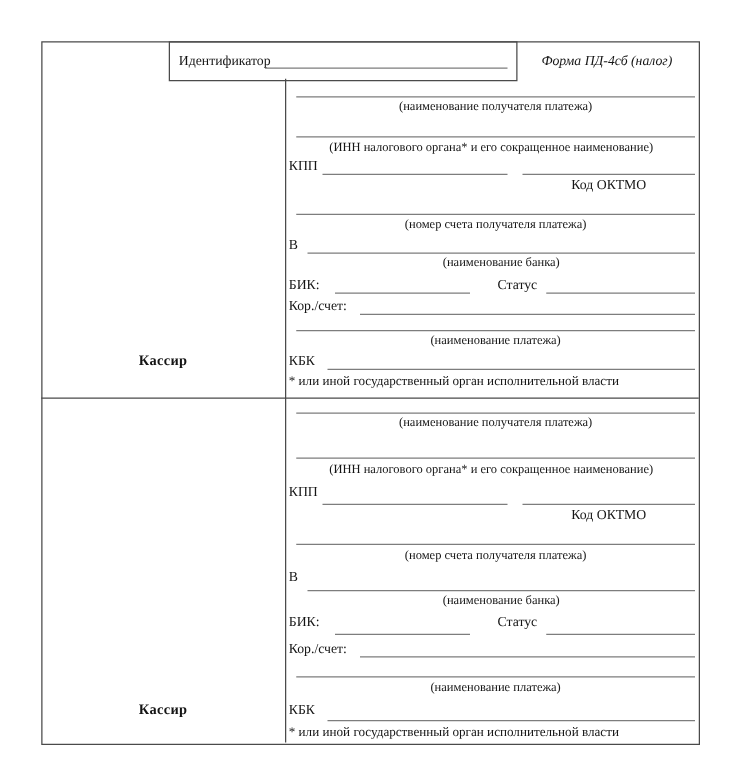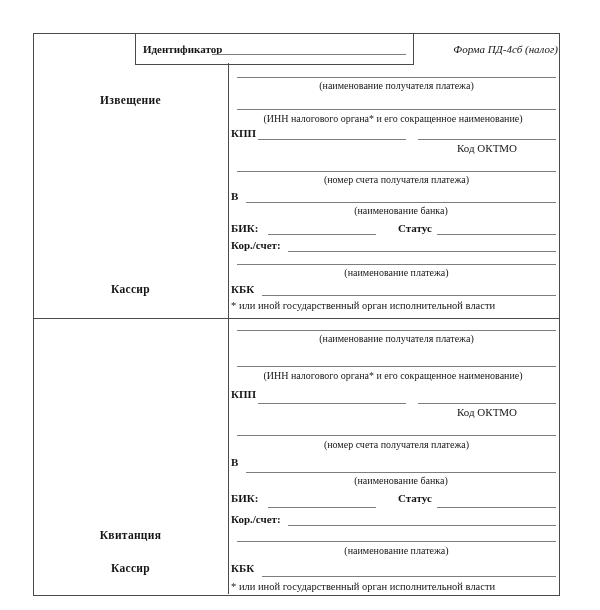--- a/index.html
+++ b/index.html
@@ -30,21 +30,20 @@
   .uline {
     position: absolute;
     height: 0;
     border-bottom: 1px solid #7d7d7d;
   }
   .lbl {
     position: absolute;
     font-size: 11px;
     line-height: 12px;
     white-space: nowrap;
-    font-weight: bold;
   }
   .cap {
     position: absolute;
     font-size: 10px;
     line-height: 11px;
     text-align: center;
     white-space: nowrap;
   }
   .rolelbl {
     position: absolute;
@@ -70,26 +69,25 @@
 <body>
 
 <div class="page">
 
   <div class="outline" style="left:33px; top:33px; width:525px; height:561px;"></div>
 
   <div class="outline" style="left:135px; top:33px; width:277px; height:30px;"></div>
   <div class="lbl" style="left:143px; top:43px;">Идентификатор</div>
   <div class="uline" style="left:212px; top:54px; width:194px;"></div>
 
-  <div class="title" style="left:413px; top:43px; width:145px;text-align:right;">Форма ПД-4сб (налог)</div>
+  <div class="title" style="left:413px; top:43px; width:145px;">Форма ПД-4сб (налог)</div>
 
   <div class="vline" style="left:228px; top:63px; height:531px;"></div>
   <div class="hline" style="left:33px; top:318px; width:526px;"></div>
 
-  <div class="rolelbl" style="left:33px; top:94px; width:195px;">Извещение</div>
   <div class="rolelbl" style="left:33px; top:283px; width:195px;">Кассир</div>
 
   <div class="uline" style="left:237px; top:77px; width:319px;"></div>
   <div class="cap" style="left:237px; top:80px; width:319px;">(наименование получателя платежа)</div>
 
   <div class="uline" style="left:237px; top:109px; width:319px;"></div>
   <div class="cap" style="left:228px; top:113px; width:330px;">(ИНН налогового органа* и его сокращенное наименование)</div>
 
   <div class="lbl" style="left:231px; top:127px;">КПП</div>
   <div class="uline" style="left:258px; top:139px; width:148px;"></div>
@@ -112,21 +110,20 @@
   <div class="uline" style="left:288px; top:251px; width:268px;"></div>
 
   <div class="uline" style="left:237px; top:264px; width:319px;"></div>
   <div class="cap" style="left:237px; top:267px; width:319px;">(наименование платежа)</div>
 
   <div class="lbl" style="left:231px; top:283px;">КБК</div>
   <div class="uline" style="left:262px; top:295px; width:294px;"></div>
 
   <div class="foot" style="left:231px; top:300px;">* или иной государственный орган исполнительной власти</div>
 
-  <div class="rolelbl" style="left:33px; top:529px; width:195px;">Квитанция</div>
   <div class="rolelbl" style="left:33px; top:562px; width:195px;">Кассир</div>
 
   <div class="uline" style="left:237px; top:330px; width:319px;"></div>
   <div class="cap" style="left:237px; top:333px; width:319px;">(наименование получателя платежа)</div>
 
   <div class="uline" style="left:237px; top:366px; width:319px;"></div>
   <div class="cap" style="left:228px; top:370px; width:330px;">(ИНН налогового органа* и его сокращенное наименование)</div>
 
   <div class="lbl" style="left:231px; top:388px;">КПП</div>
   <div class="uline" style="left:258px; top:403px; width:148px;"></div>

